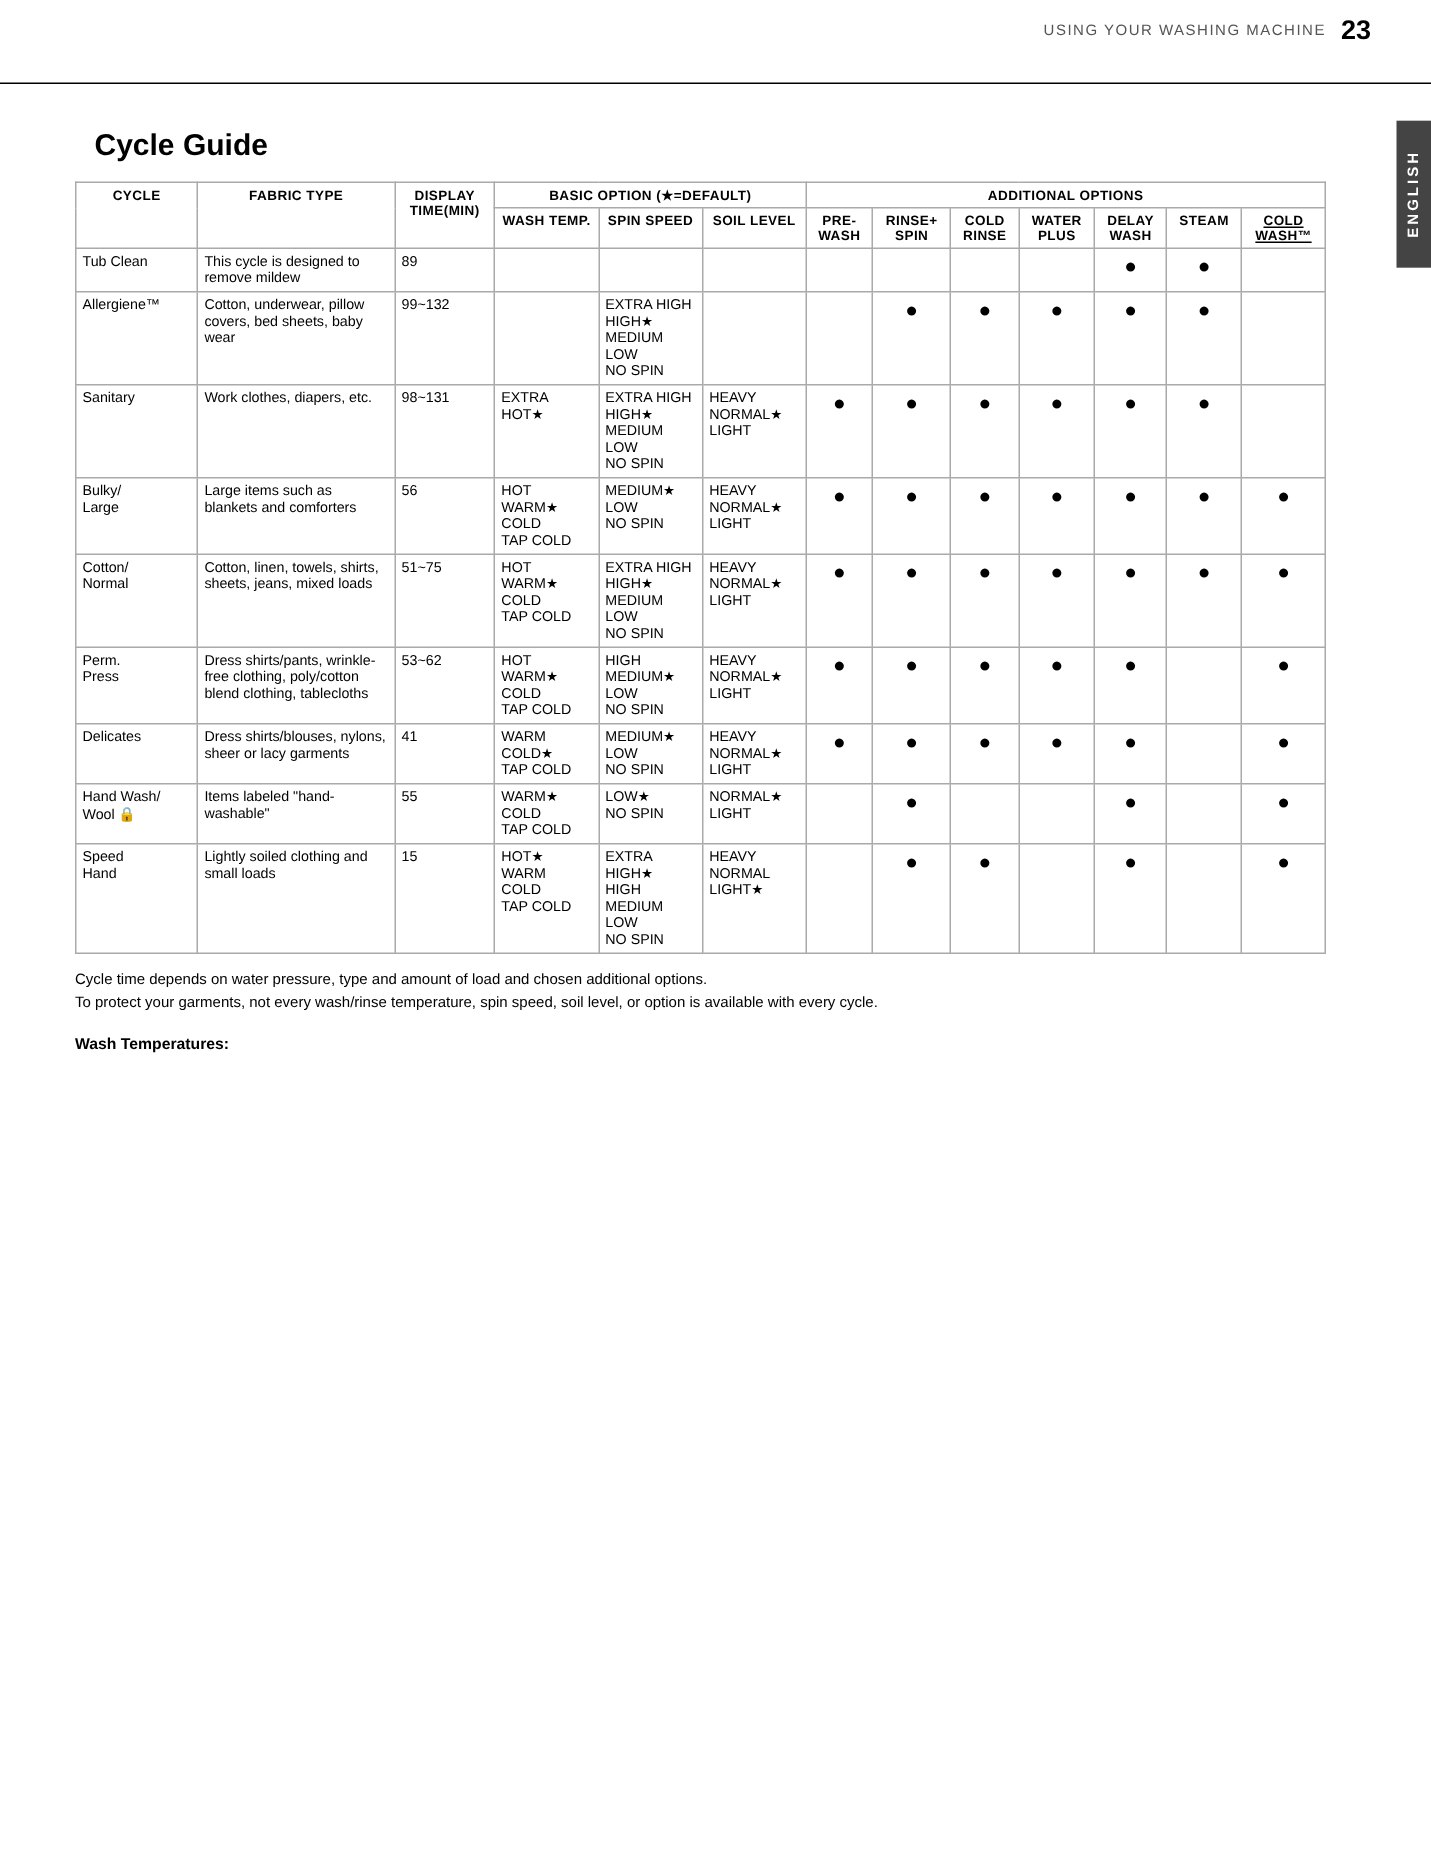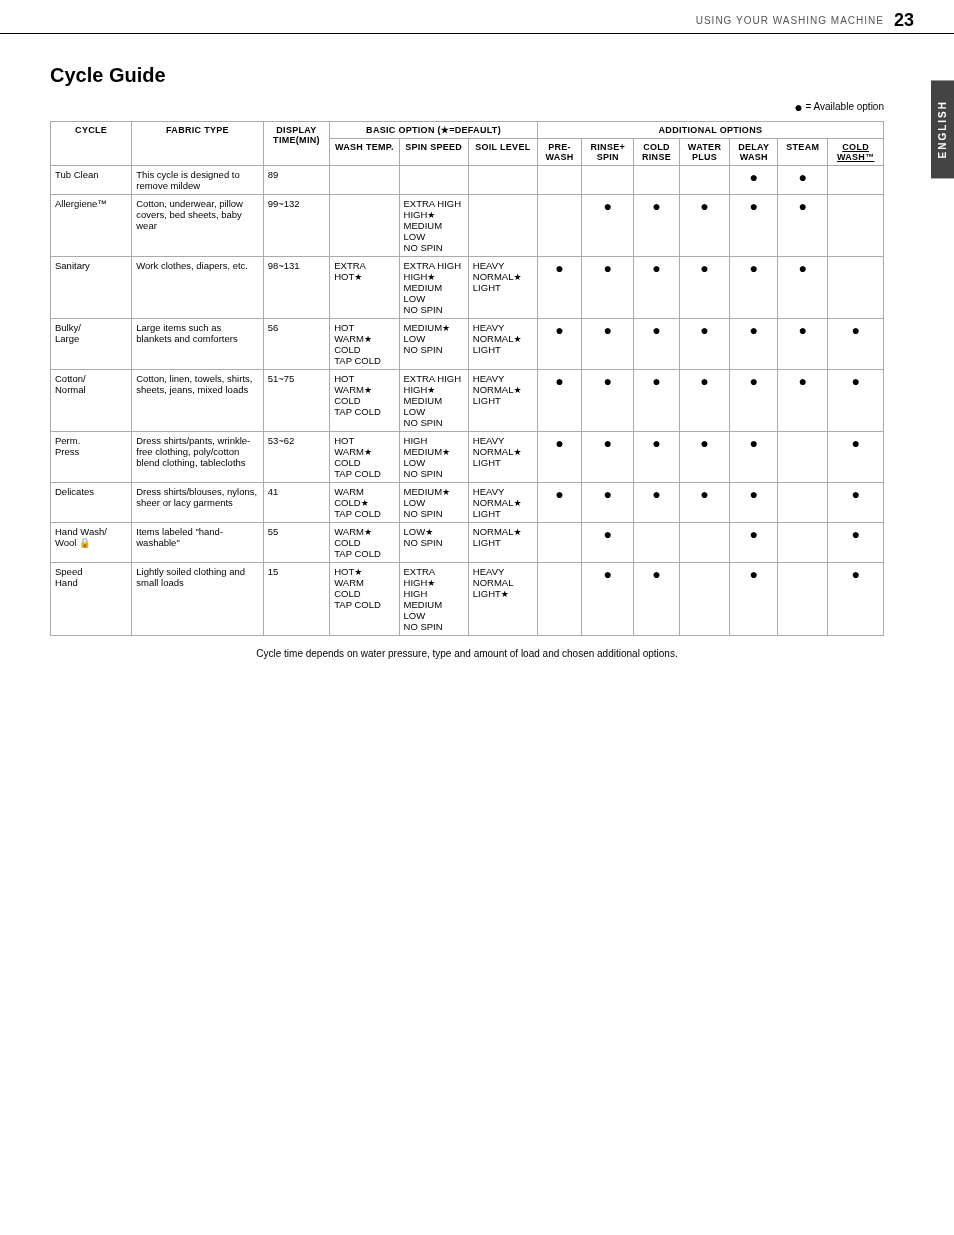--- a/index.html
+++ b/index.html
@@ -10,21 +10,21 @@
       color: #000;
       width: 954px;
       min-height: 1235px;
       position: relative;
     }
 
     .page-header {
       display: flex;
       justify-content: flex-end;
       align-items: center;
-      padding: 10px 40px 2px 40px;
+      padding: 10px 40px 24px 40px;
       border-bottom: 1px solid #000;
     }
 
     .page-header-text {
       font-size: 10px;
       letter-spacing: 1px;
       color: #555;
       text-transform: uppercase;
     }
 
@@ -51,20 +51,21 @@
 
     .main-content {
       padding: 30px 50px 30px 50px;
       padding-right: 70px;
     }
 
     h1.guide-title {
       font-size: 20px;
       font-weight: bold;
       margin-bottom: 12px;
+      margin-left: 13px;
     }
 
     .intro-text {
       font-size: 11px;
       margin-bottom: 6px;
     }
 
     .legend {
       text-align: right;
       font-size: 10px;
@@ -115,21 +116,20 @@
     .bullet-cell {
       text-align: center;
       font-size: 14px;
       vertical-align: middle;
     }
 
     .footer-notes {
       font-size: 10px;
       margin-bottom: 12px;
       line-height: 1.5;
-      text-align: center;
     }
 
     .wash-temps {
       font-size: 10.5px;
       margin-top: 10px;
       line-height: 1.7;
     }
 
     .wash-temps .section-title {
       font-weight: bold;
@@ -163,24 +163,20 @@
 <div class="page-header">
   <span class="page-header-text">USING YOUR WASHING MACHINE</span>
   <span class="page-number">23</span>
 </div>
 
 <div class="sidebar-label">ENGLISH</div>
 
 <div class="main-content">
 
   <h1 class="guide-title">Cycle Guide</h1>
-  <div class="legend">
-    <span class="bullet">●</span>
-    <span> = Available option</span>
-  </div>
 
   <table class="cycle-table">
     <thead>
       <tr>
         <th rowspan="2" class="col-cycle"><span>CYCLE</span></th>
         <th rowspan="2" class="col-fabric"><span>FABRIC TYPE</span></th>
         <th rowspan="2" class="col-display"><span>DISPLAY TIME(MIN)</span></th>
         <th colspan="3" class="group-header-span"><span>BASIC OPTION (★=DEFAULT)</span></th>
         <th colspan="7" class="group-header-span"><span>ADDITIONAL OPTIONS</span></th>
       </tr>
@@ -331,18 +327,20 @@
           <td class="bullet-cell" style="text-align: center; font-size: 14px;"></td>
           <td class="bullet-cell" style="text-align: center; font-size: 14px;">●</td>
           <td class="bullet-cell" style="text-align: center; font-size: 14px;"></td>
           <td class="bullet-cell" style="text-align: center; font-size: 14px;">●</td>
         </tr>
       </tbody>
   </table>
 
   <div class="footer-notes">
     <p>Cycle time depends on water pressure, type and amount of load and chosen additional options.</p>
+    <p>To protect your garments, not every wash/rinse temperature, spin speed, soil level, or option is available with every cycle.</p>
   </div>
 
   <div class="wash-temps">
+    <p class="section-title">Wash Temperatures:</p>
   </div>
 
 </div>
 
 </body></html>

